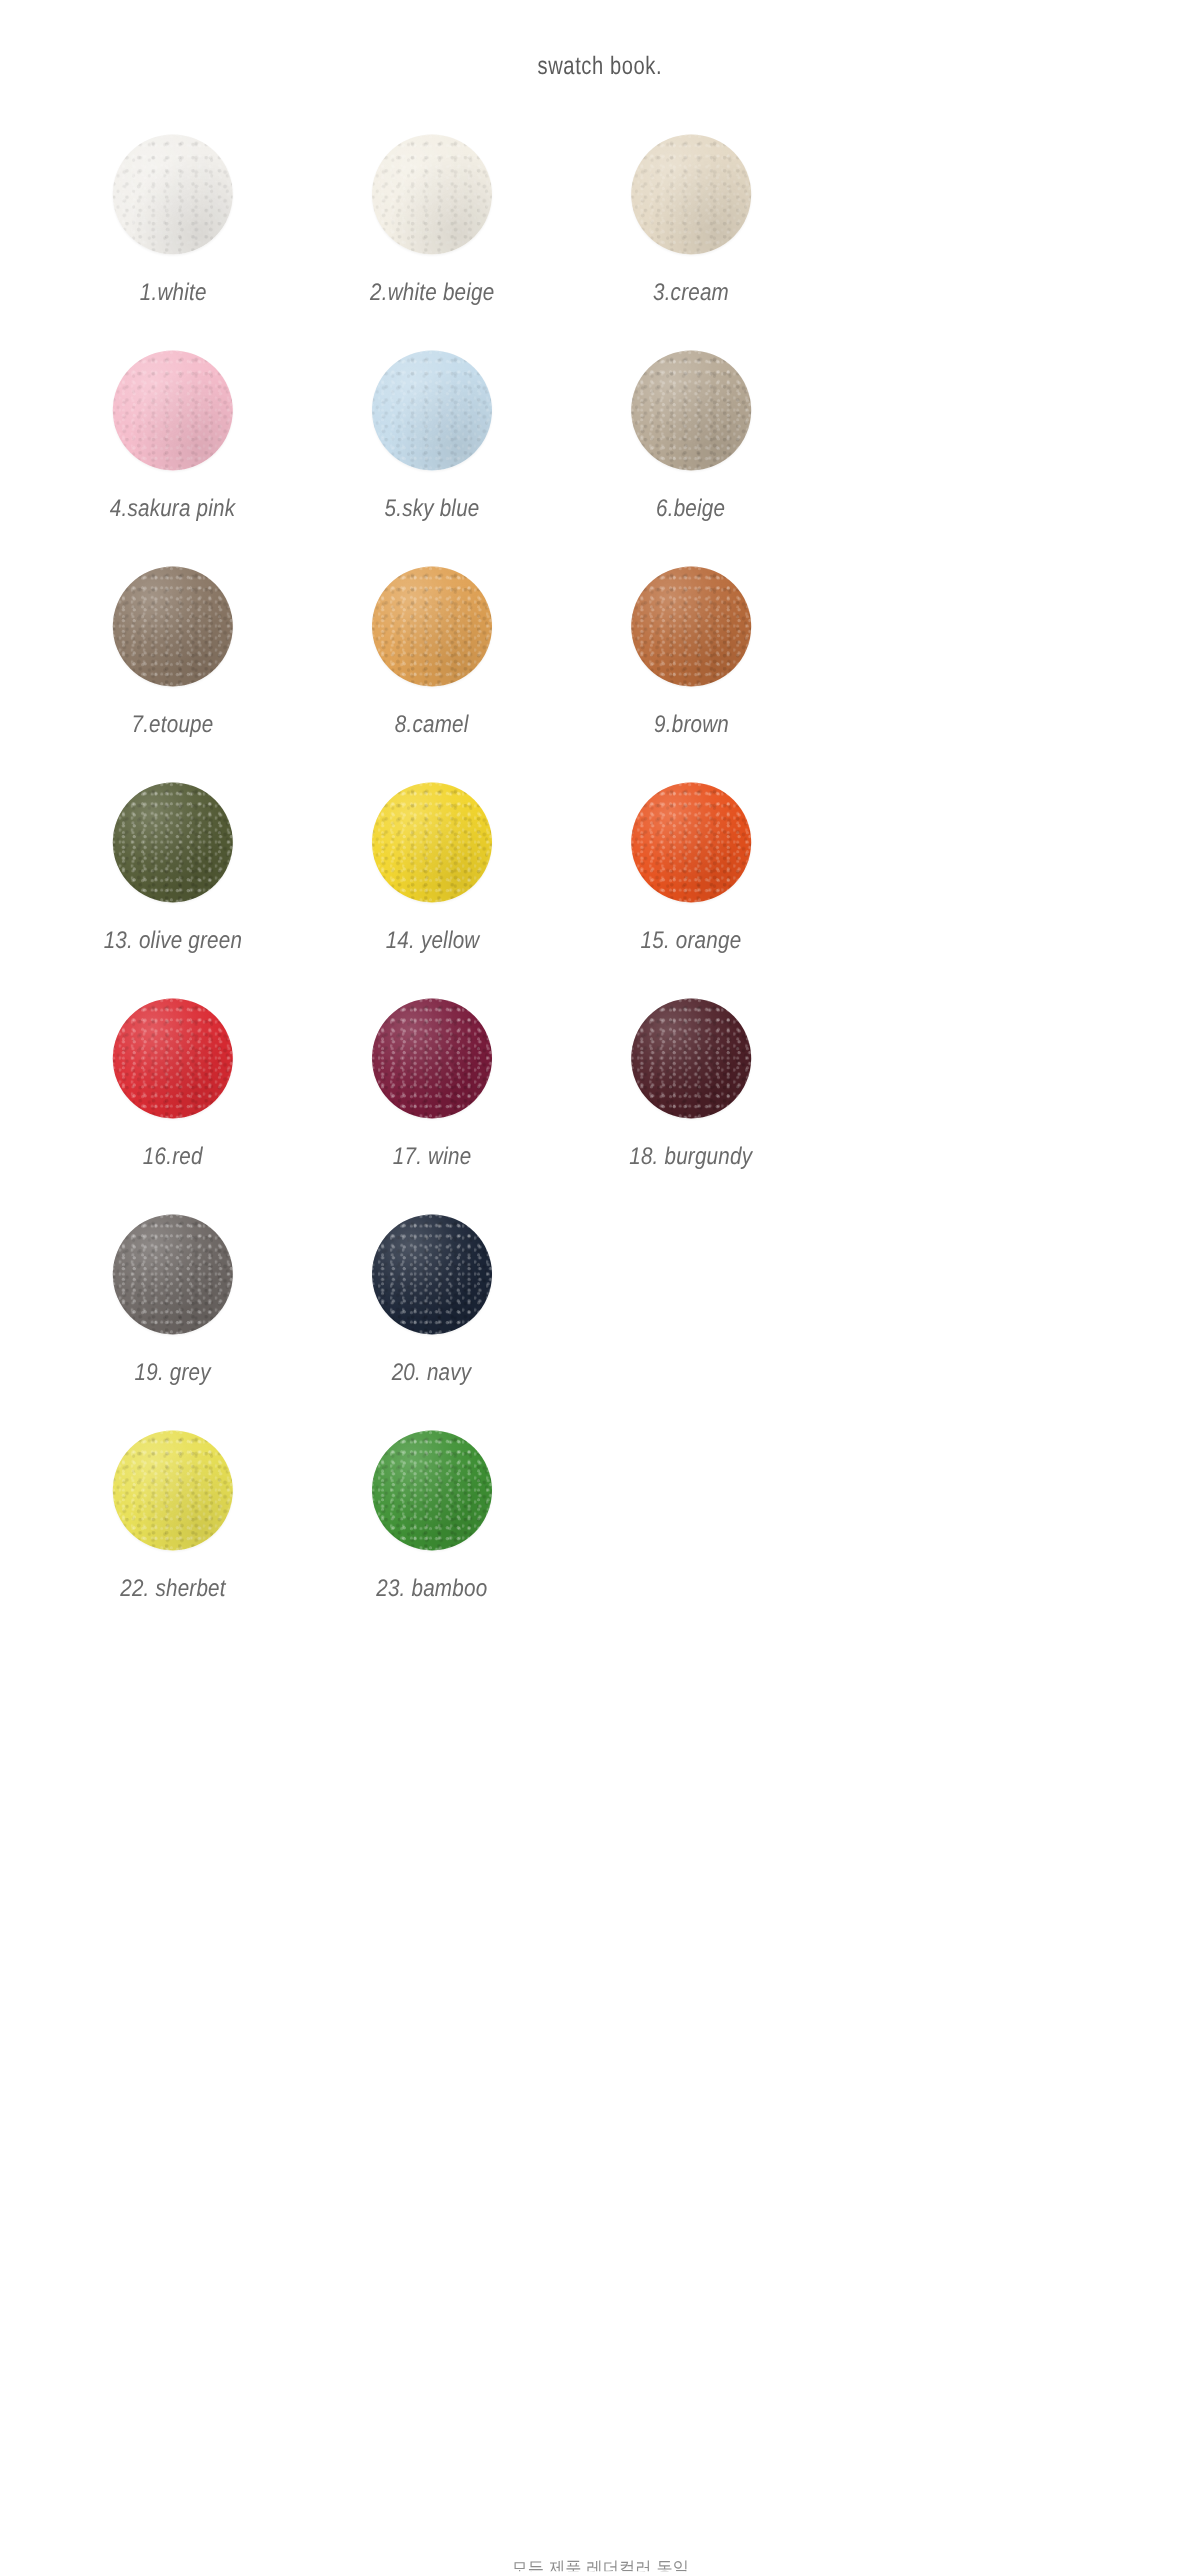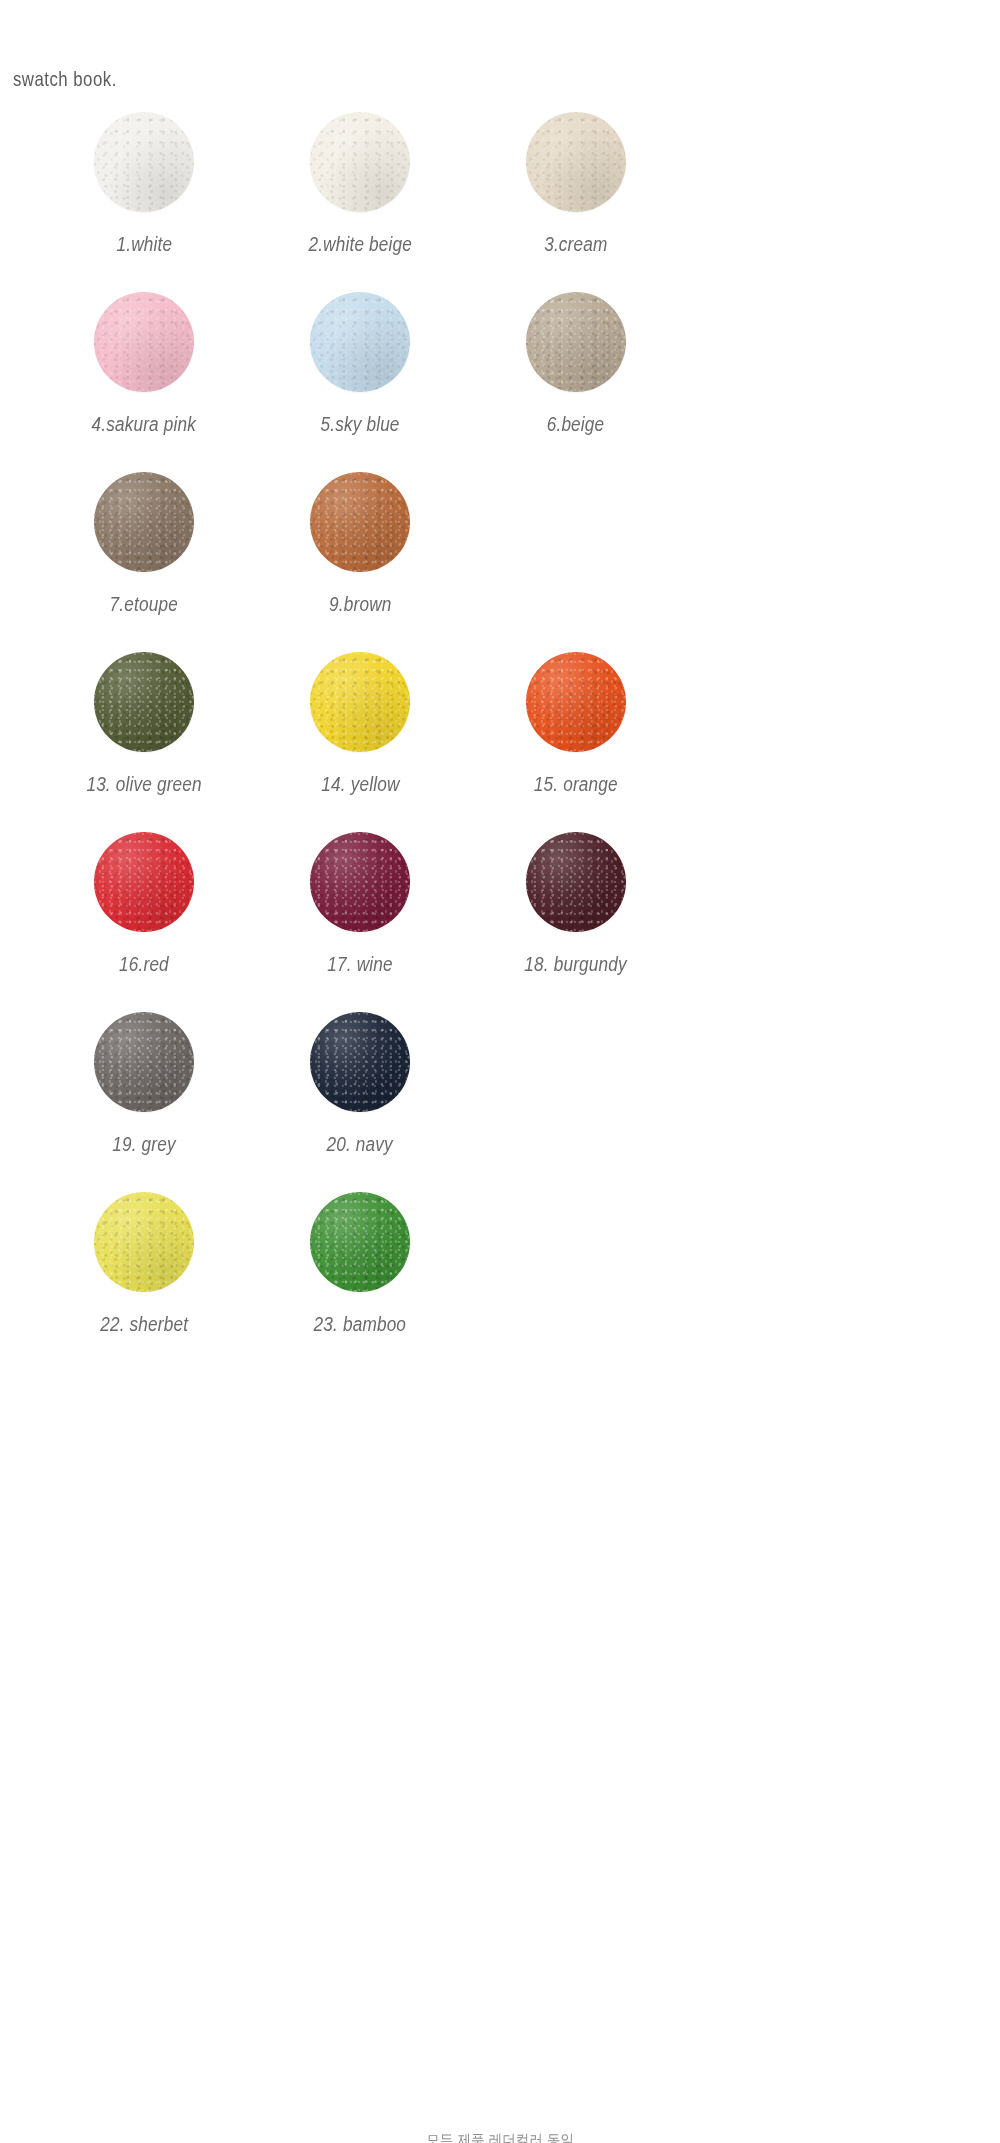--- a/index.html
+++ b/index.html
@@ -24,22 +24,21 @@
     background: #ffffff;
     box-sizing: border-box;
   }
 
   
   .title-wrap {
     position: absolute;
     top: 44px;
     left: 0;
     width: 1000px;
-    text-align: left;
-    margin-top: 23px;
+    text-align: center;
   }
   .title {
     display: inline-block;
     font-family: "Liberation Sans", "DejaVu Sans", sans-serif;
     font-size: 21px;
     font-weight: 400;
     letter-spacing: 0.6px;
     color: #5b5b5b;
     transform: scaleX(0.80);
     transform-origin: center center;
@@ -181,20 +180,24 @@
           <div class="swatch mid" title="beige" style="background-color: rgb(184, 170, 150);"></div>
           <div class="caption">6.beige</div>
         </div>
       </div>
       <div class="row">
         <div class="cell">
           <div class="swatch mid" title="etoupe" style="background-color: rgb(138, 119, 101);"></div>
           <div class="caption">7.etoupe</div>
         </div>
         <div class="cell">
+          <div class="swatch mid" title="camel" style="background-color: rgb(224, 162, 85);"></div>
+          <div class="caption">8.camel</div>
+        </div>
+        <div class="cell">
           <div class="swatch mid" title="brown" style="background-color: rgb(185, 108, 60);"></div>
           <div class="caption">9.brown</div>
         </div>
       </div>
       <div class="row">
         <div class="cell">
           <div class="swatch dark" title="olive green" style="background-color: rgb(84, 92, 54);"></div>
           <div class="caption">13. olive green</div>
         </div>
         <div class="cell">

